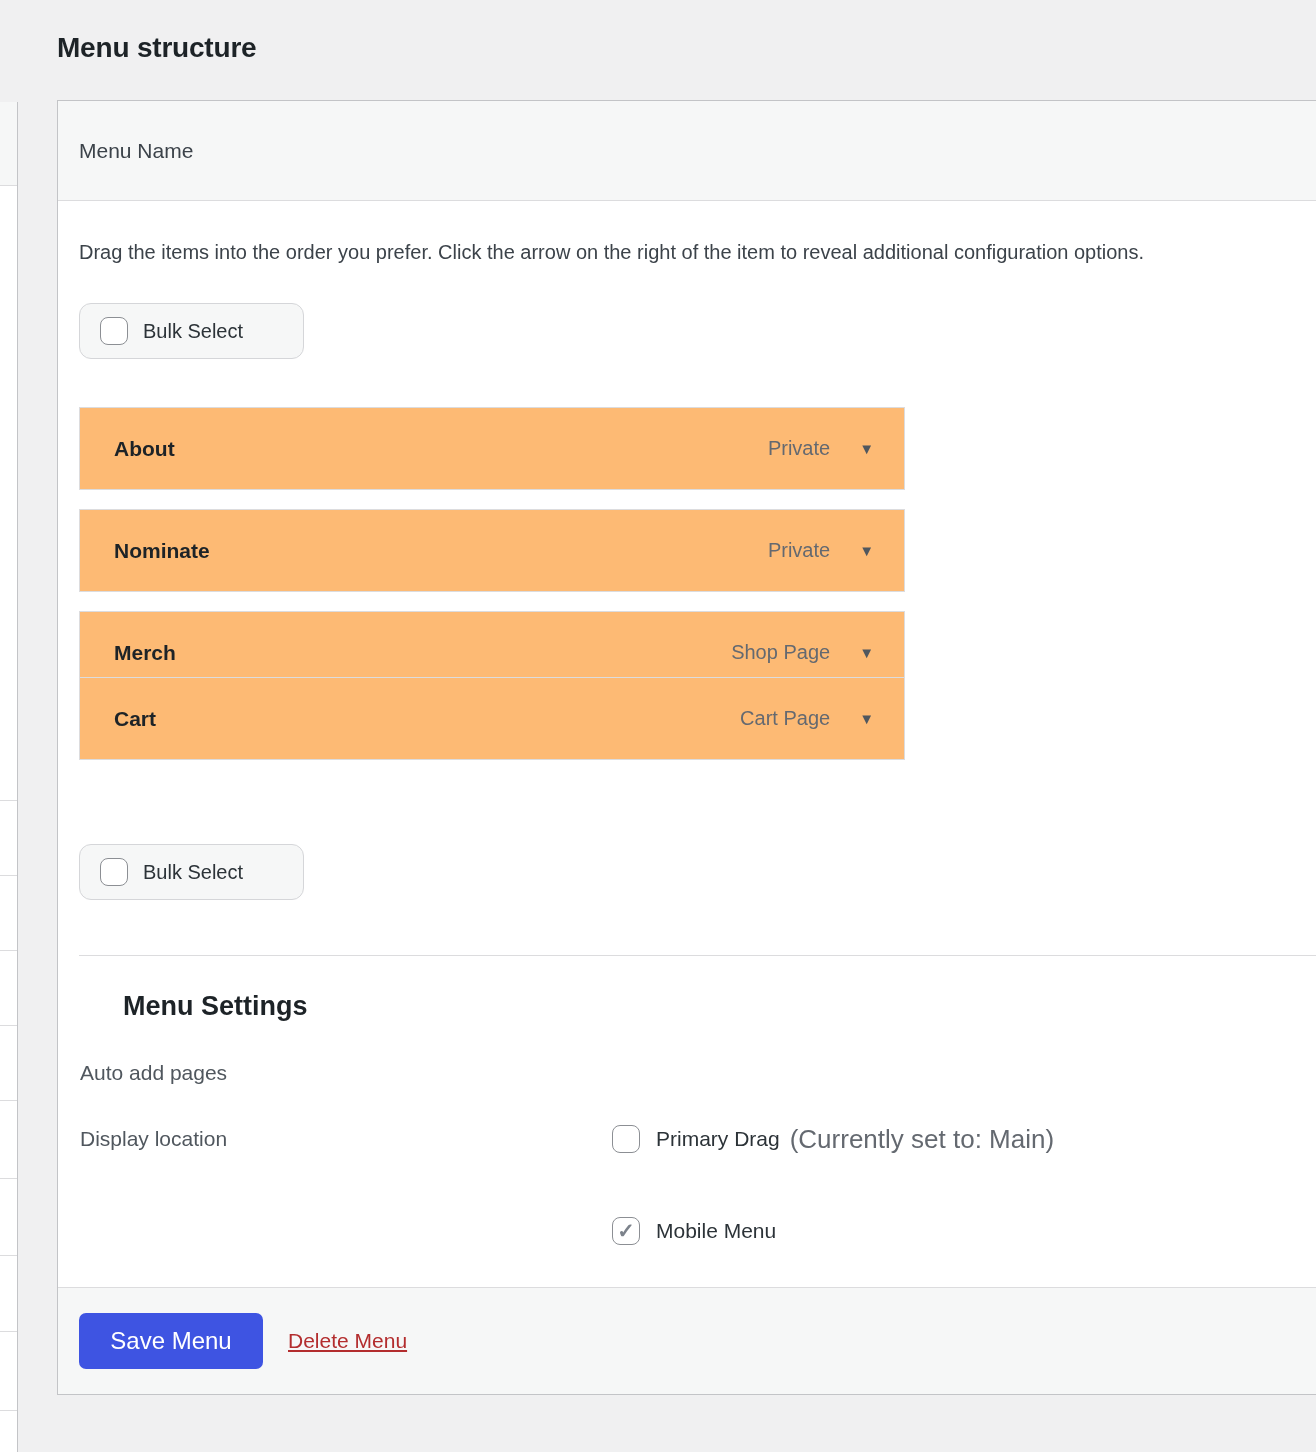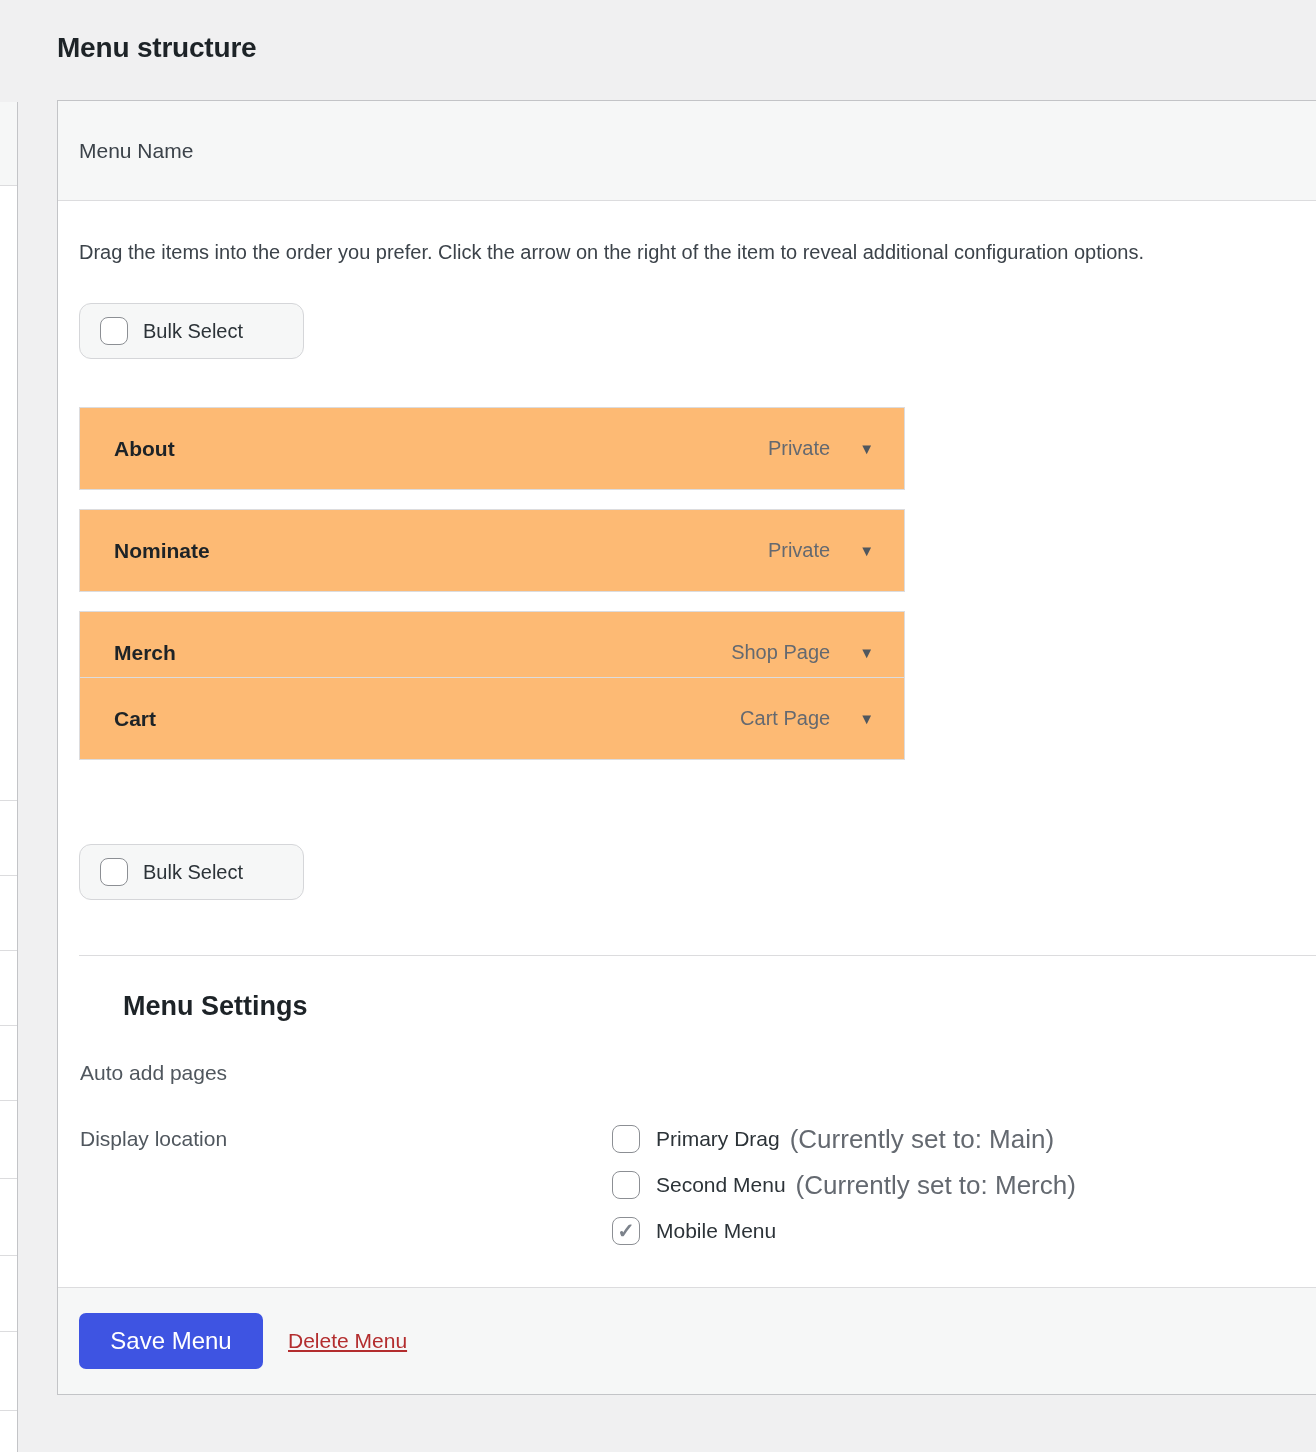--- a/index.html
+++ b/index.html
@@ -199,27 +199,20 @@
   <div class="settings-label" style="top:1024px">Display location</div>
 
   <div class="settings-row" style="top:1024px">
     <span class="checkbox">
       
     </span>
     <span class="cb-label">Primary Drag</span>
     <span class="cb-note" style="margin-left:-6px">(Currently set to: Main)</span>
   </div>
 
-  <div class="settings-row" style="top:1070px">
-    <span class="checkbox">
-      
-    </span>
-    <span class="cb-label">Second Menu</span>
-    <span class="cb-note" style="margin-left:-6px">(Currently set to: Merch)</span>
-  </div>
 
   <div class="settings-row" style="top:1116px">
     <span class="checkbox checked">
       <span class="check">✓</span>
     </span>
     <span class="cb-label">Mobile Menu</span>
   </div>
 
   <div class="card-footer">
     <button class="save-btn" style="background: rgb(62, 84, 226);">Save Menu</button>

